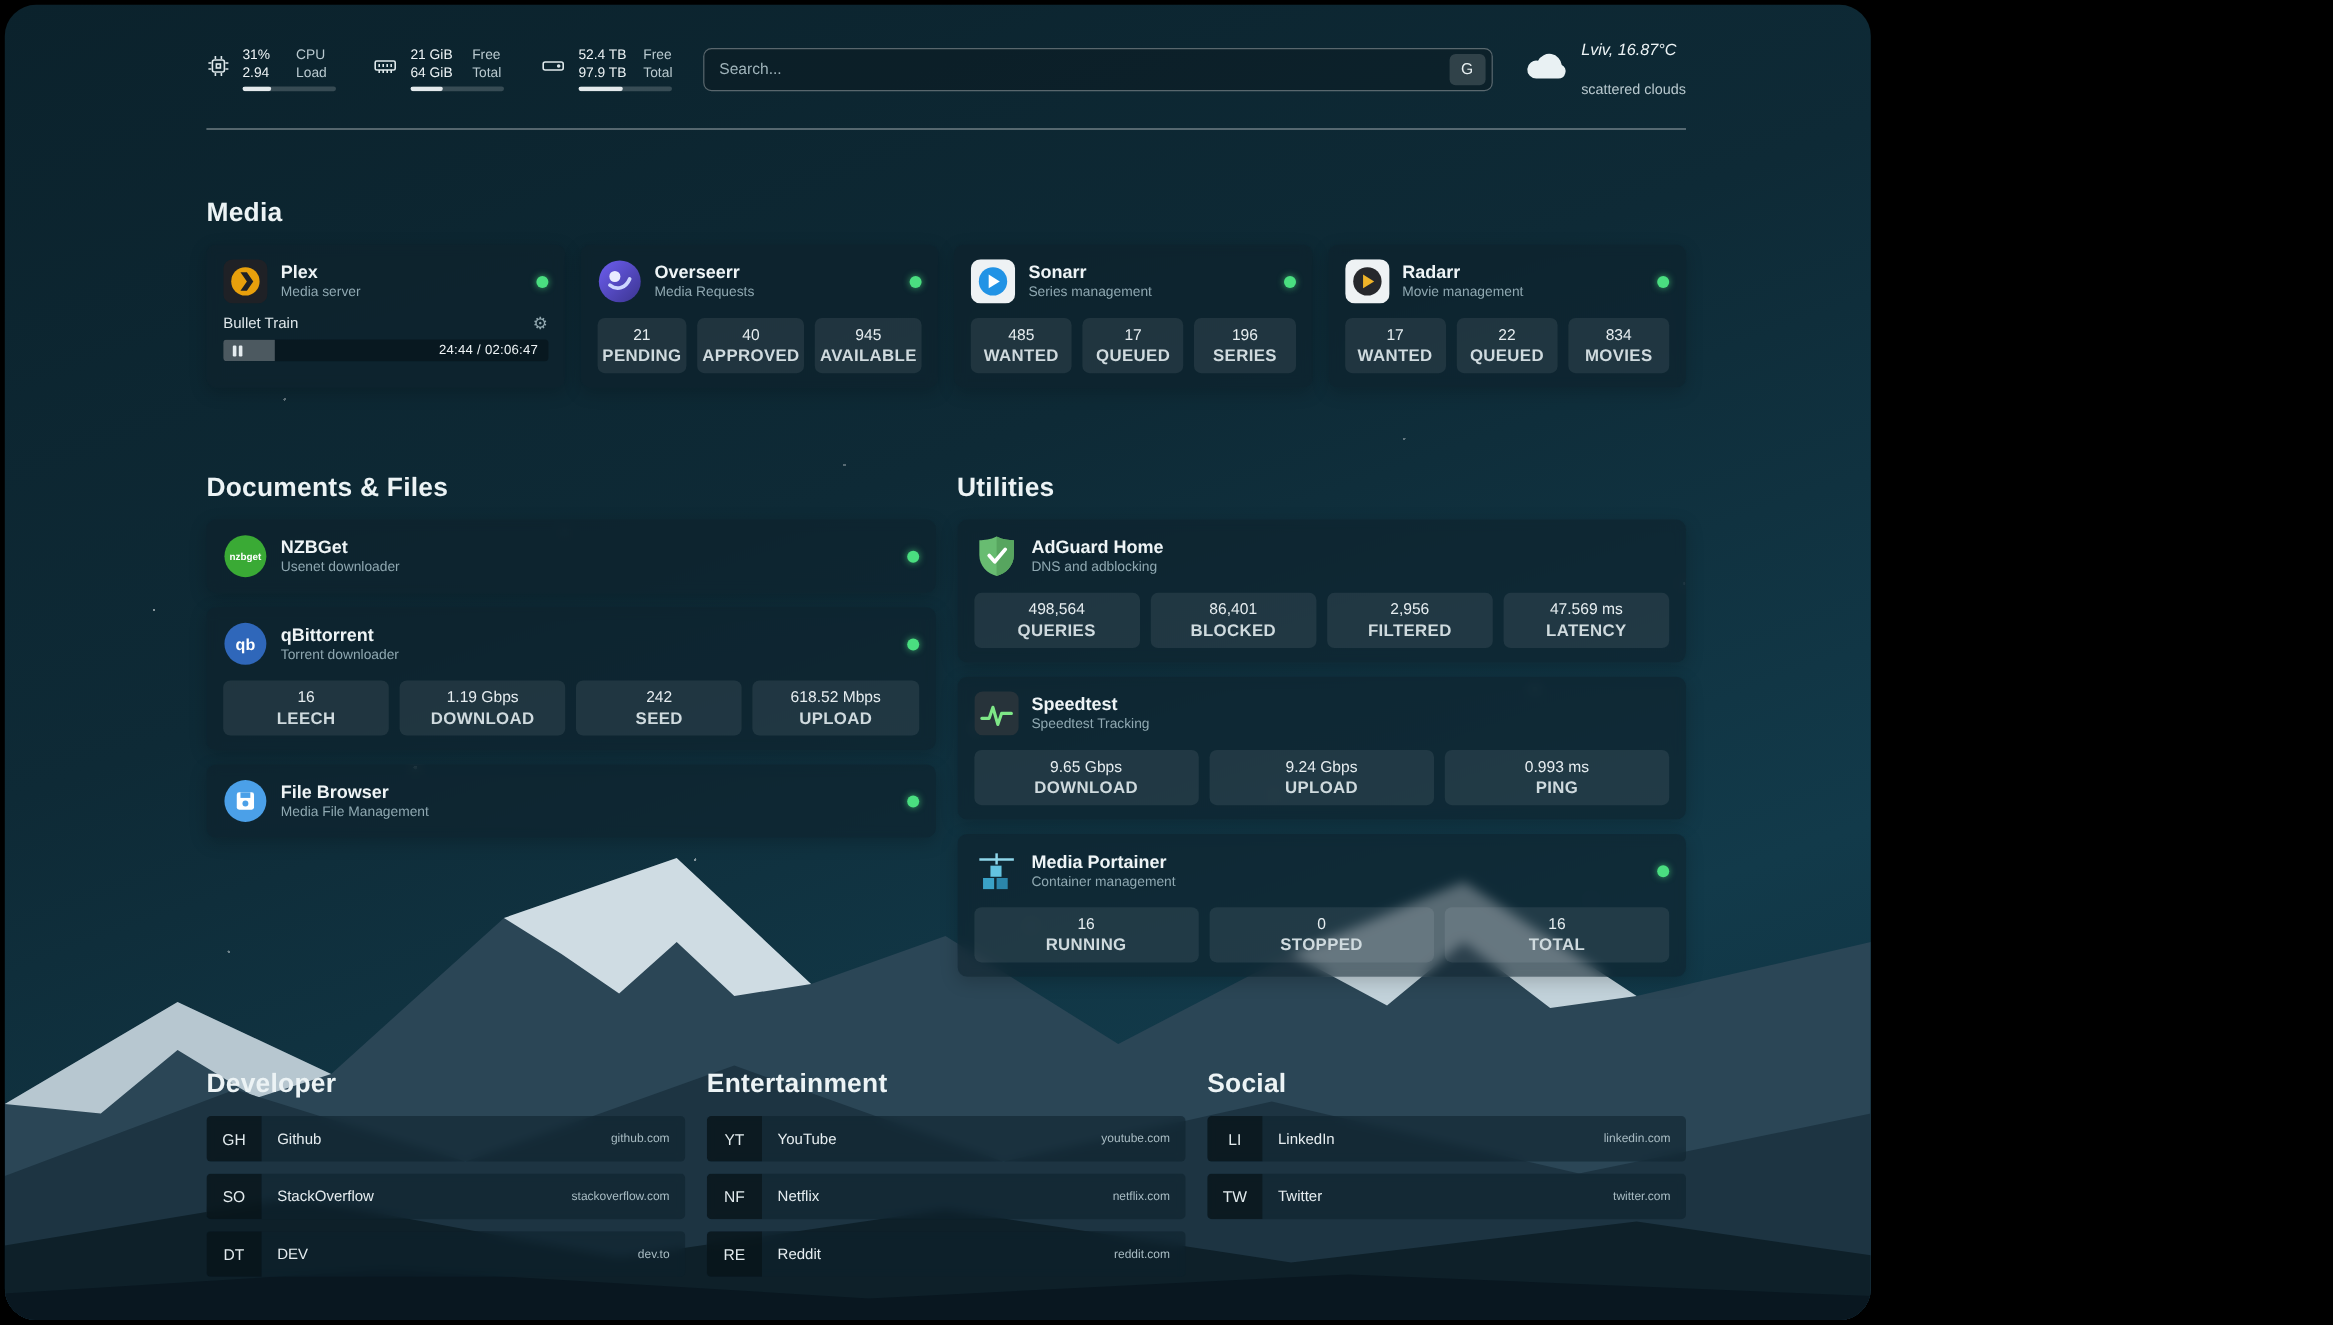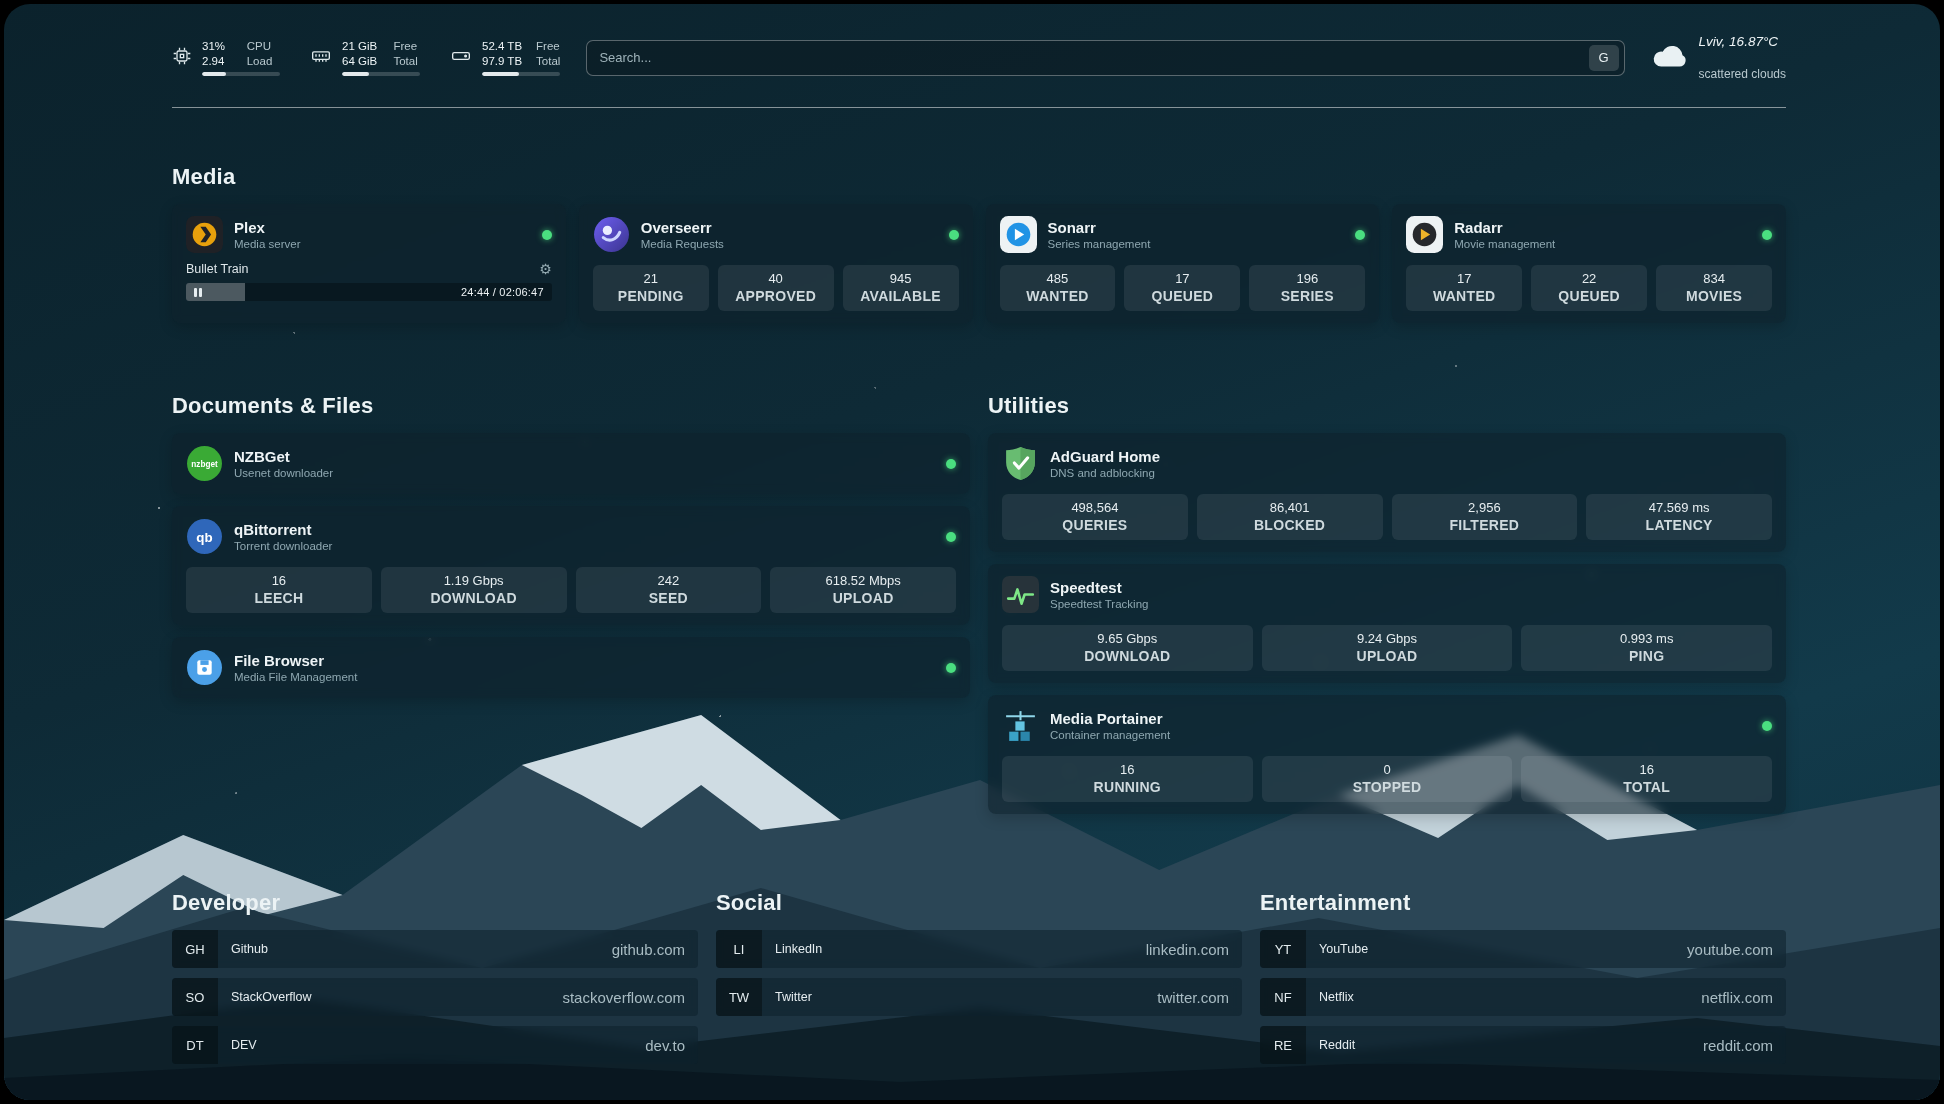--- a/index.html
+++ b/index.html
@@ -1,18 +1,18 @@
 <!DOCTYPE html>
 <html><head>
 <meta charset="utf-8">
 <style>
   * { margin:0; padding:0; box-sizing:border-box; }
   html,body { width:1944px; height:1104px; background:#000; font-family:"Liberation Sans", sans-serif; }
   .frame {
-    position:absolute; left:4px; top:4px; width:1936px; height:1096px;
+    position:absolute; left:4px; top:4px; width:1555px; height:1096px;
     border-radius:26px; overflow:hidden;
     background:linear-gradient(160deg,#0b222c 0%, #0e2a36 40%, #123a4a 75%, #0f3140 100%);
   }
   
   .frame::before {
     content:""; position:absolute; inset:0; z-index:1; pointer-events:none;
     background-image:
       radial-gradient(2px 2px at 8% 46%, rgba(255,255,255,.5) 50%, transparent 55%),
       radial-gradient(2px 2px at 15% 30%, rgba(255,255,255,.35) 50%, transparent 55%),
       radial-gradient(3px 3px at 22% 58%, rgba(255,255,255,.45) 50%, transparent 55%),
@@ -94,21 +94,21 @@
   .stack { display:flex; flex-direction:column; gap:12px; margin-top:14px; }
 
   
   .bookmarks { display:grid; grid-template-columns:repeat(3,1fr); gap:0 18px; margin-top:58px; }
   .bm-list { display:flex; flex-direction:column; gap:10px; margin-top:14px; }
   .bm { display:flex; align-items:center; height:38px; background:rgba(13,33,43,.55); border-radius:4px;
     overflow:hidden; cursor:pointer; text-decoration:none; backdrop-filter:blur(4px); }
   .bm-abbr { width:46px; align-self:stretch; display:flex; align-items:center; justify-content:center;
     background:rgba(5,14,19,.55); color:#e3ebee; font-size:13px; }
   .bm-name { padding-left:13px; font-size:12.5px; color:#e6edf0; }
-  .bm-url { margin-left:auto; padding-right:13px; font-size:15px; color:#a9bcc3; }
+  .bm-url { margin-left:auto; padding-right:13px; font-size:10px; color:#a9bcc3; }
 </style>
 </head>
 <body>
 
 <div class="frame">
 
   <div class="mountains">
     <svg viewBox="0 0 1944 430" preserveAspectRatio="none">
       <polygon fill="#2b4656" points="0,250 180,165 340,225 520,95 700,45 840,150 980,110 1160,200 1340,125 1520,65 1700,160 1944,115 1944,430 0,430"></polygon>
       <polygon fill="#cfdce3" points="520,95 700,45 840,150 760,160 700,115 640,158 580,125"></polygon>
@@ -535,51 +535,51 @@
           </a>
           <a class="bm">
             <span class="bm-abbr">DT</span>
             <span class="bm-name">DEV</span>
             <span class="bm-url">dev.to</span>
           </a>
         </div>
       </section>
 
       <section>
+        <h2 class="section-title">Entertainment</h2>
+        <div class="bm-list">
+          <a class="bm">
+            <span class="bm-abbr">YT</span>
+            <span class="bm-name">YouTube</span>
+            <span class="bm-url">youtube.com</span>
+          </a>
+          <a class="bm">
+            <span class="bm-abbr">NF</span>
+            <span class="bm-name">Netflix</span>
+            <span class="bm-url">netflix.com</span>
+          </a>
+          <a class="bm">
+            <span class="bm-abbr">RE</span>
+            <span class="bm-name">Reddit</span>
+            <span class="bm-url">reddit.com</span>
+          </a>
+        </div>
+      </section>
+
+      <section>
         <h2 class="section-title">Social</h2>
         <div class="bm-list">
           <a class="bm">
             <span class="bm-abbr">LI</span>
             <span class="bm-name">LinkedIn</span>
             <span class="bm-url">linkedin.com</span>
           </a>
           <a class="bm">
             <span class="bm-abbr">TW</span>
             <span class="bm-name">Twitter</span>
             <span class="bm-url">twitter.com</span>
           </a>
         </div>
       </section>
-
-      <section>
-        <h2 class="section-title">Entertainment</h2>
-        <div class="bm-list">
-          <a class="bm">
-            <span class="bm-abbr">YT</span>
-            <span class="bm-name">YouTube</span>
-            <span class="bm-url">youtube.com</span>
-          </a>
-          <a class="bm">
-            <span class="bm-abbr">NF</span>
-            <span class="bm-name">Netflix</span>
-            <span class="bm-url">netflix.com</span>
-          </a>
-          <a class="bm">
-            <span class="bm-abbr">RE</span>
-            <span class="bm-name">Reddit</span>
-            <span class="bm-url">reddit.com</span>
-          </a>
-        </div>
-      </section>
     </div>
 
   </div>
 </div>
 
 </body></html>

